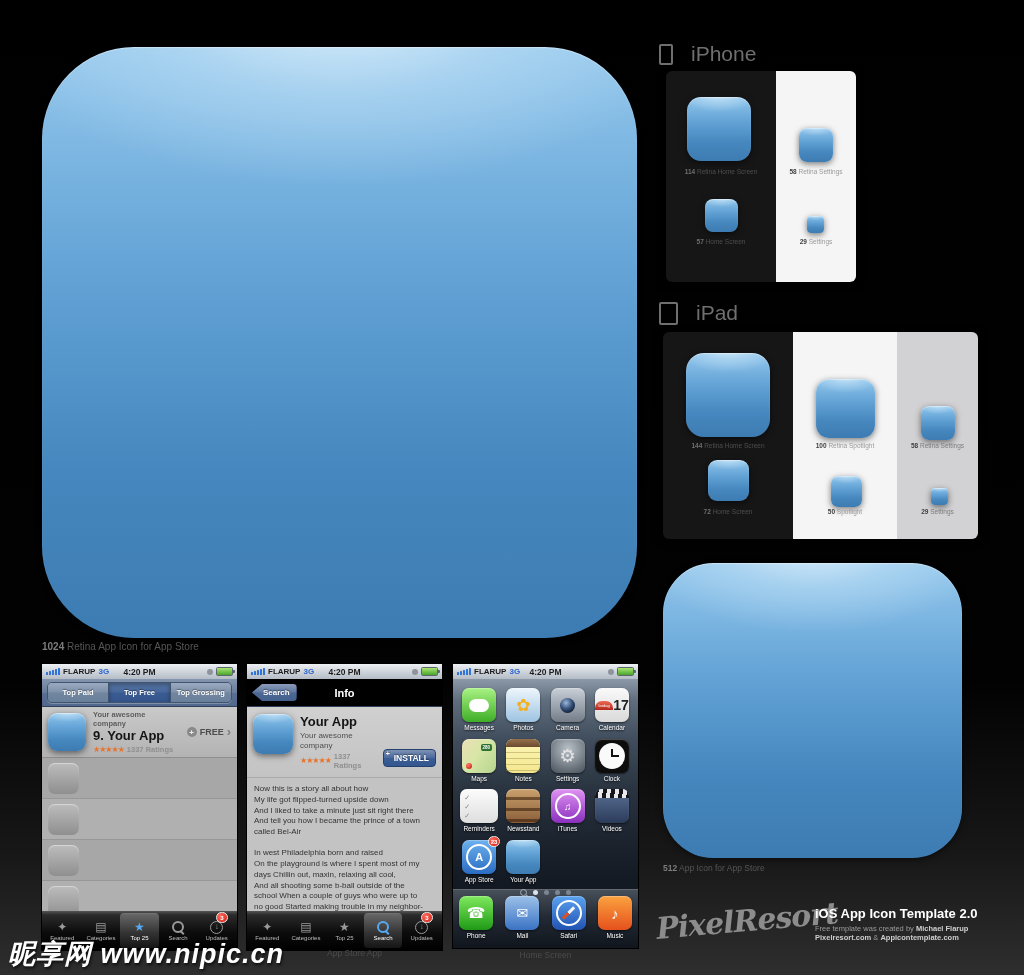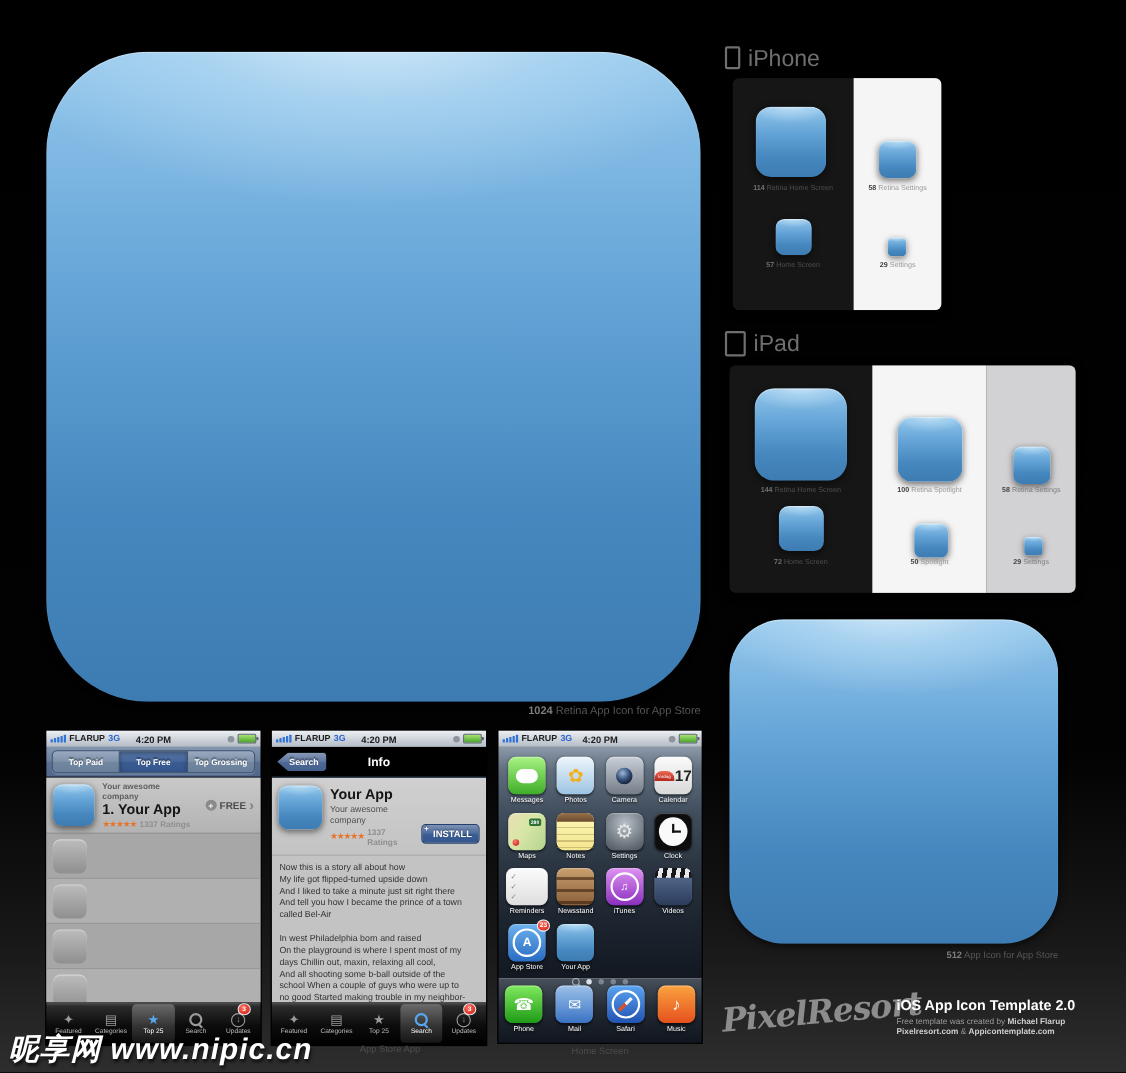--- a/index.html
+++ b/index.html
@@ -8,29 +8,29 @@
     font-family:"Liberation Sans",sans-serif;}
   .abs{position:absolute;}
 
   
   .tpl{position:absolute;
     background:radial-gradient(ellipse 90% 45% at 50% -8%,rgba(225,242,252,.95) 0%,rgba(190,223,245,.55) 35%,rgba(160,200,235,0) 70%),
     linear-gradient(180deg,#93c7ec 0%,#63a3d6 38%,#4587be 72%,#3d7cb2 100%);
     box-shadow:inset 0 1px 1px rgba(255,255,255,.4),0 2px 6px rgba(0,0,0,.5);}
 
   
-  .cap{position:absolute;font-size:10px;text-align:right;color:#565656;}
+  .cap{position:absolute;font-size:10px;text-align:left;color:#565656;}
   .cap b{color:#7d7d7d;}
   .mini-cap{position:absolute;font-size:6.5px;text-align:center;line-height:1.1;}
   .mini-cap.on-dark{color:#4e4e4e;} .mini-cap.on-dark b{color:#6f6f6f;}
   .mini-cap.on-light{color:#9a9a9a;} .mini-cap.on-light b{color:#3f3f3f;}
   .mini-cap.on-gray{color:#7d7d7d;} .mini-cap.on-gray b{color:#3f3f3f;}
 
   
-  .sec-head{position:absolute;display:flex;align-items:flex-start;gap:7px;color:#6f6f6f;font-size:21px;}
+  .sec-head{position:absolute;display:flex;align-items:center;gap:18px;color:#6f6f6f;font-size:21px;}
   .glyph-iphone{width:10px;height:17px;border:2px solid #6f6f6f;border-radius:2px;}
   .glyph-ipad{width:15px;height:19px;border:2px solid #6f6f6f;border-radius:2px;}
 
   .card{position:absolute;border-radius:6px;overflow:hidden;box-shadow:0 2px 8px rgba(0,0,0,.6);}
   .half-dark{position:absolute;top:0;bottom:0;background:#161616;}
   .half-light{position:absolute;top:0;bottom:0;background:#f5f5f6;}
   .half-gray{position:absolute;top:0;bottom:0;background:#d2d2d4;}
 
   
   .logo{font-family:"DejaVu Serif",serif;font-style:italic;font-weight:bold;color:#8c8c8c;font-size:30px;transform:rotate(-5deg);letter-spacing:-1px;}
@@ -249,21 +249,21 @@
         <div class="seg">Top Paid</div>
         <div class="seg active">Top Free</div>
         <div class="seg">Top Grossing</div>
       </div>
     </div>
     <div class="list">
       <div class="row1">
         <div class="tpl row1-icn" style="position:relative;"></div>
         <div class="row1-txt">
           <span class="r-company">Your awesome company</span>
-          <span class="r-name">1. Your App</span>
+          <span class="r-name">9. Your App</span>
           <span class="stars-line">
             <span class="stars">★★★★★</span>
             <span class="ratings">1337 Ratings</span>
           </span>
         </div>
         <div class="row1-right">
           <span class="pluscirc">+</span>
           <span class="freetxt">FREE</span>
           <span class="chev">›</span>
         </div>

